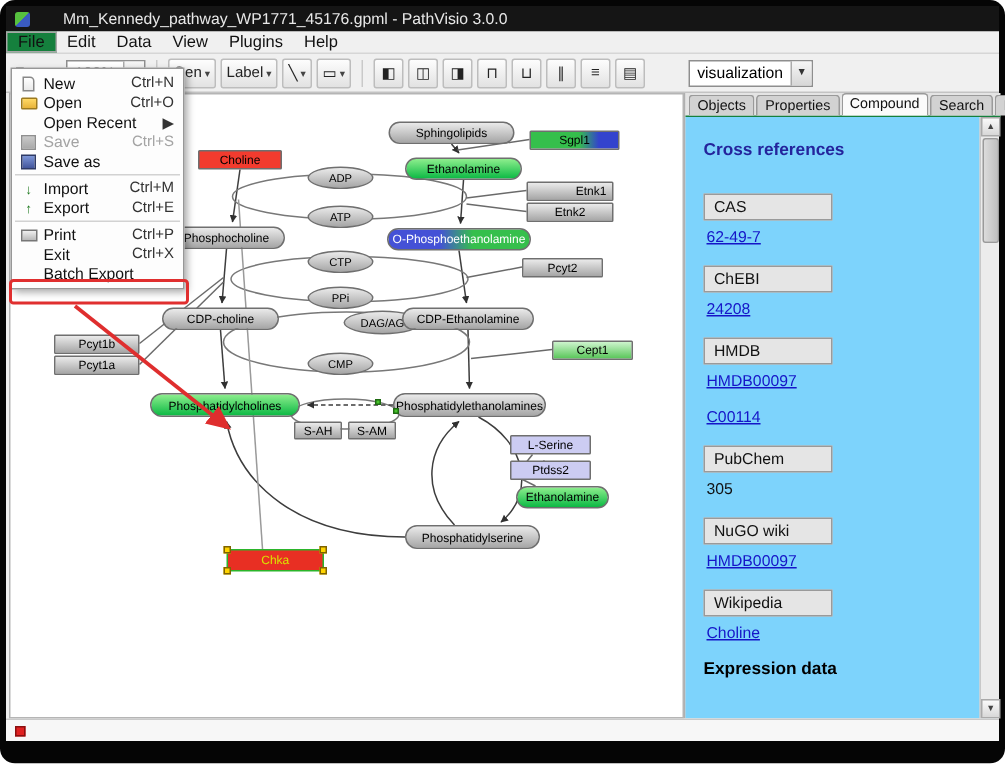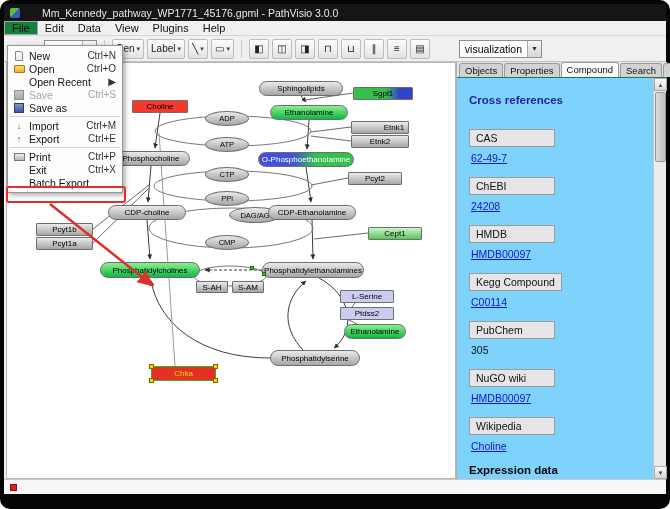--- a/index.html
+++ b/index.html
@@ -294,21 +294,21 @@
           <div class="tab active">Compound</div>
           <div class="tab">Search</div>
           <div class="tab">Legend</div>
         </div>
       <div class="panelbody">
         <div class="xhead">Cross references</div>
         <div>
             <div class="xref"><div class="xsrc">CAS</div><a class="xval link">62-49-7</a></div>
             <div class="xref"><div class="xsrc">ChEBI</div><a class="xval link">24208</a></div>
             <div class="xref"><div class="xsrc">HMDB</div><a class="xval link">HMDB00097</a></div>
-            <div class="xref"><div class="xsrc">Kegg Compound</div><a class="xval link">C00114</a></div>
+            <div class="xref"><a class="xval link">C00114</a></div>
             <div class="xref"><div class="xsrc">PubChem</div><div class="xval">305</div></div>
             <div class="xref"><div class="xsrc">NuGO wiki</div><a class="xval link">HMDB00097</a></div>
             <div class="xref"><div class="xsrc">Wikipedia</div><a class="xval link">Choline</a></div>
           </div>
         <div class="xfoot">Expression data</div>
       </div>
       <div class="scrollbar">
         <div class="sbtn">▲</div>
         <div class="sthumb"></div>
         <div class="sbtn down">▼</div>

